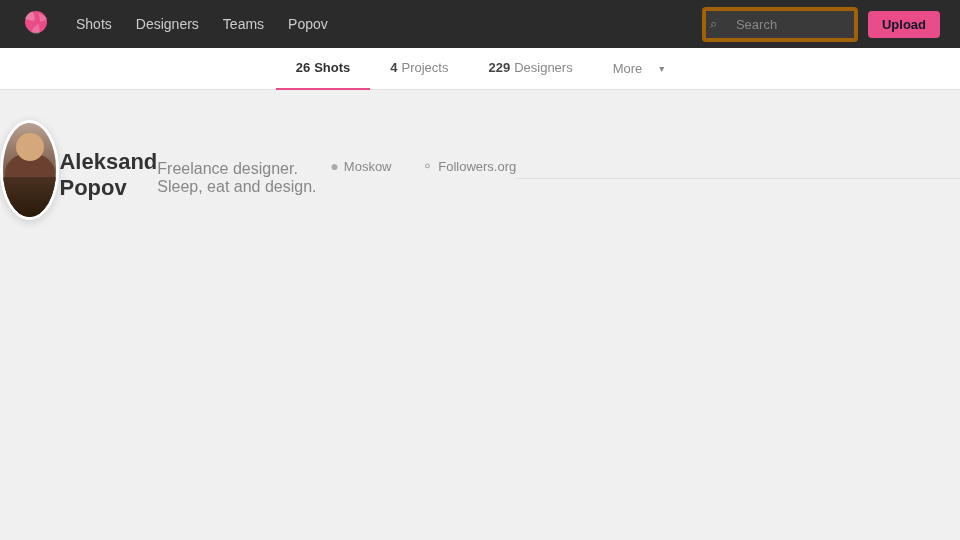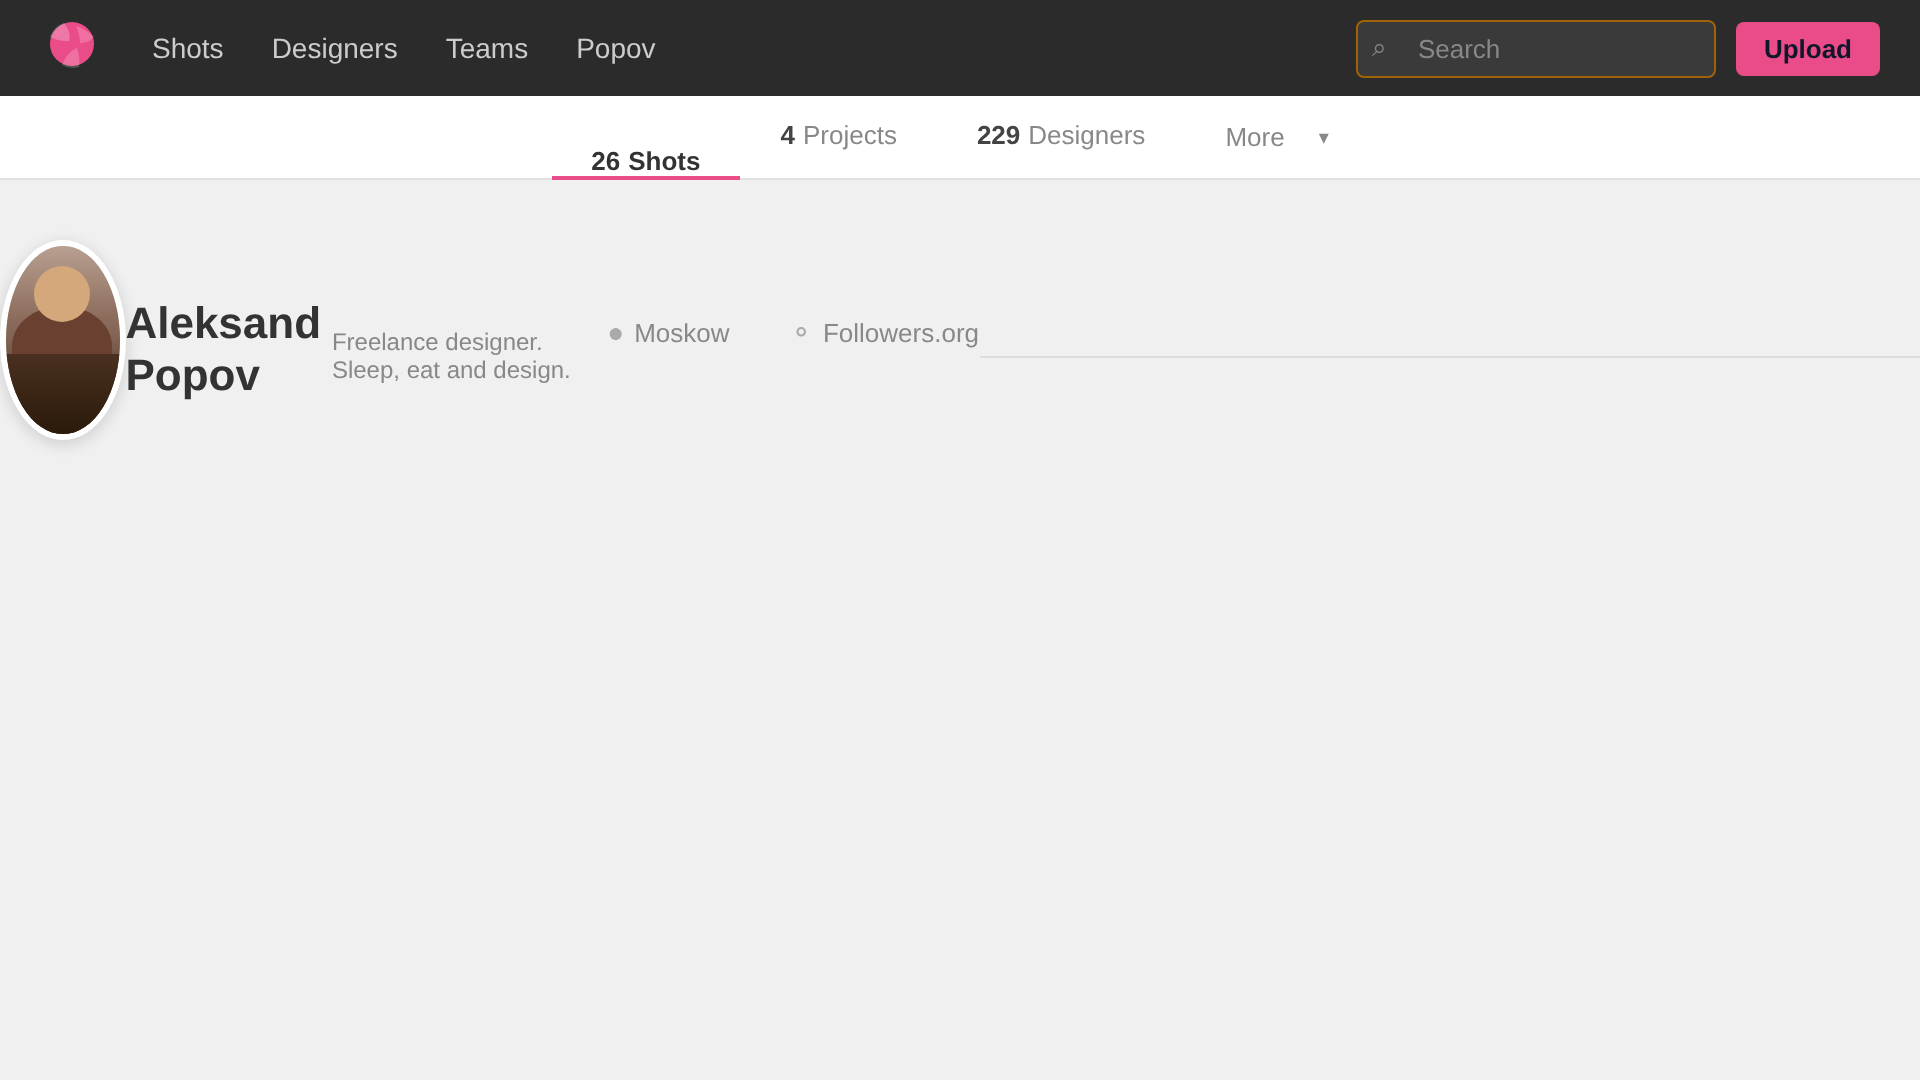--- a/index.html
+++ b/index.html
@@ -39,26 +39,26 @@
       font-size: 14px;
       font-weight: 500;
     }
     .nav-search {
       position: relative;
       display: flex;
       align-items: center;
     }
     .nav-search input {
       background: #3a3a3a;
-      border: 1px solid #a16207;
+      border: 4px solid #a16207;
       border-radius: 4px;
       color: #ccc;
       padding: 6px 12px 6px 30px;
       font-size: 13px;
-      width: 180px;
+      width: 156px;
       outline: none;
     }
     .nav-search input::placeholder { color: #888; }
     .search-icon-wrap {
       position: absolute;
       left: 8px;
       color: #888;
       font-size: 13px;
       pointer-events: none;
     }
@@ -92,21 +92,20 @@
       font-size: 13px;
       color: #888;
       cursor: pointer;
       border-bottom: 2px solid transparent;
       text-decoration: none;
     }
     .profile-tab.active {
       color: #333;
       border-bottom: 2px solid #ea4c89;
       font-weight: 600;
-      align-items: flex-end;
     }
     .profile-tab .count {
       font-weight: 700;
       color: #444;
       margin-right: 4px;
     }
     .profile-tab.active .count {
       color: #333;
     }
     .more-tab {
@@ -139,21 +138,21 @@
       background: #ccc;
       margin-bottom: 16px;
     }
     .profile-name {
       font-size: 22px;
       font-weight: 700;
       color: #333;
       margin-bottom: 6px;
     }
     .profile-bio {
-      font-size: 12px;
+      font-size: 16px;
       color: #888;
       margin-bottom: 0;
     }
     .profile-meta {
       display: flex;
       gap: 30px;
       align-items: center;
       margin-bottom: 24px;
     }
     .meta-item {

